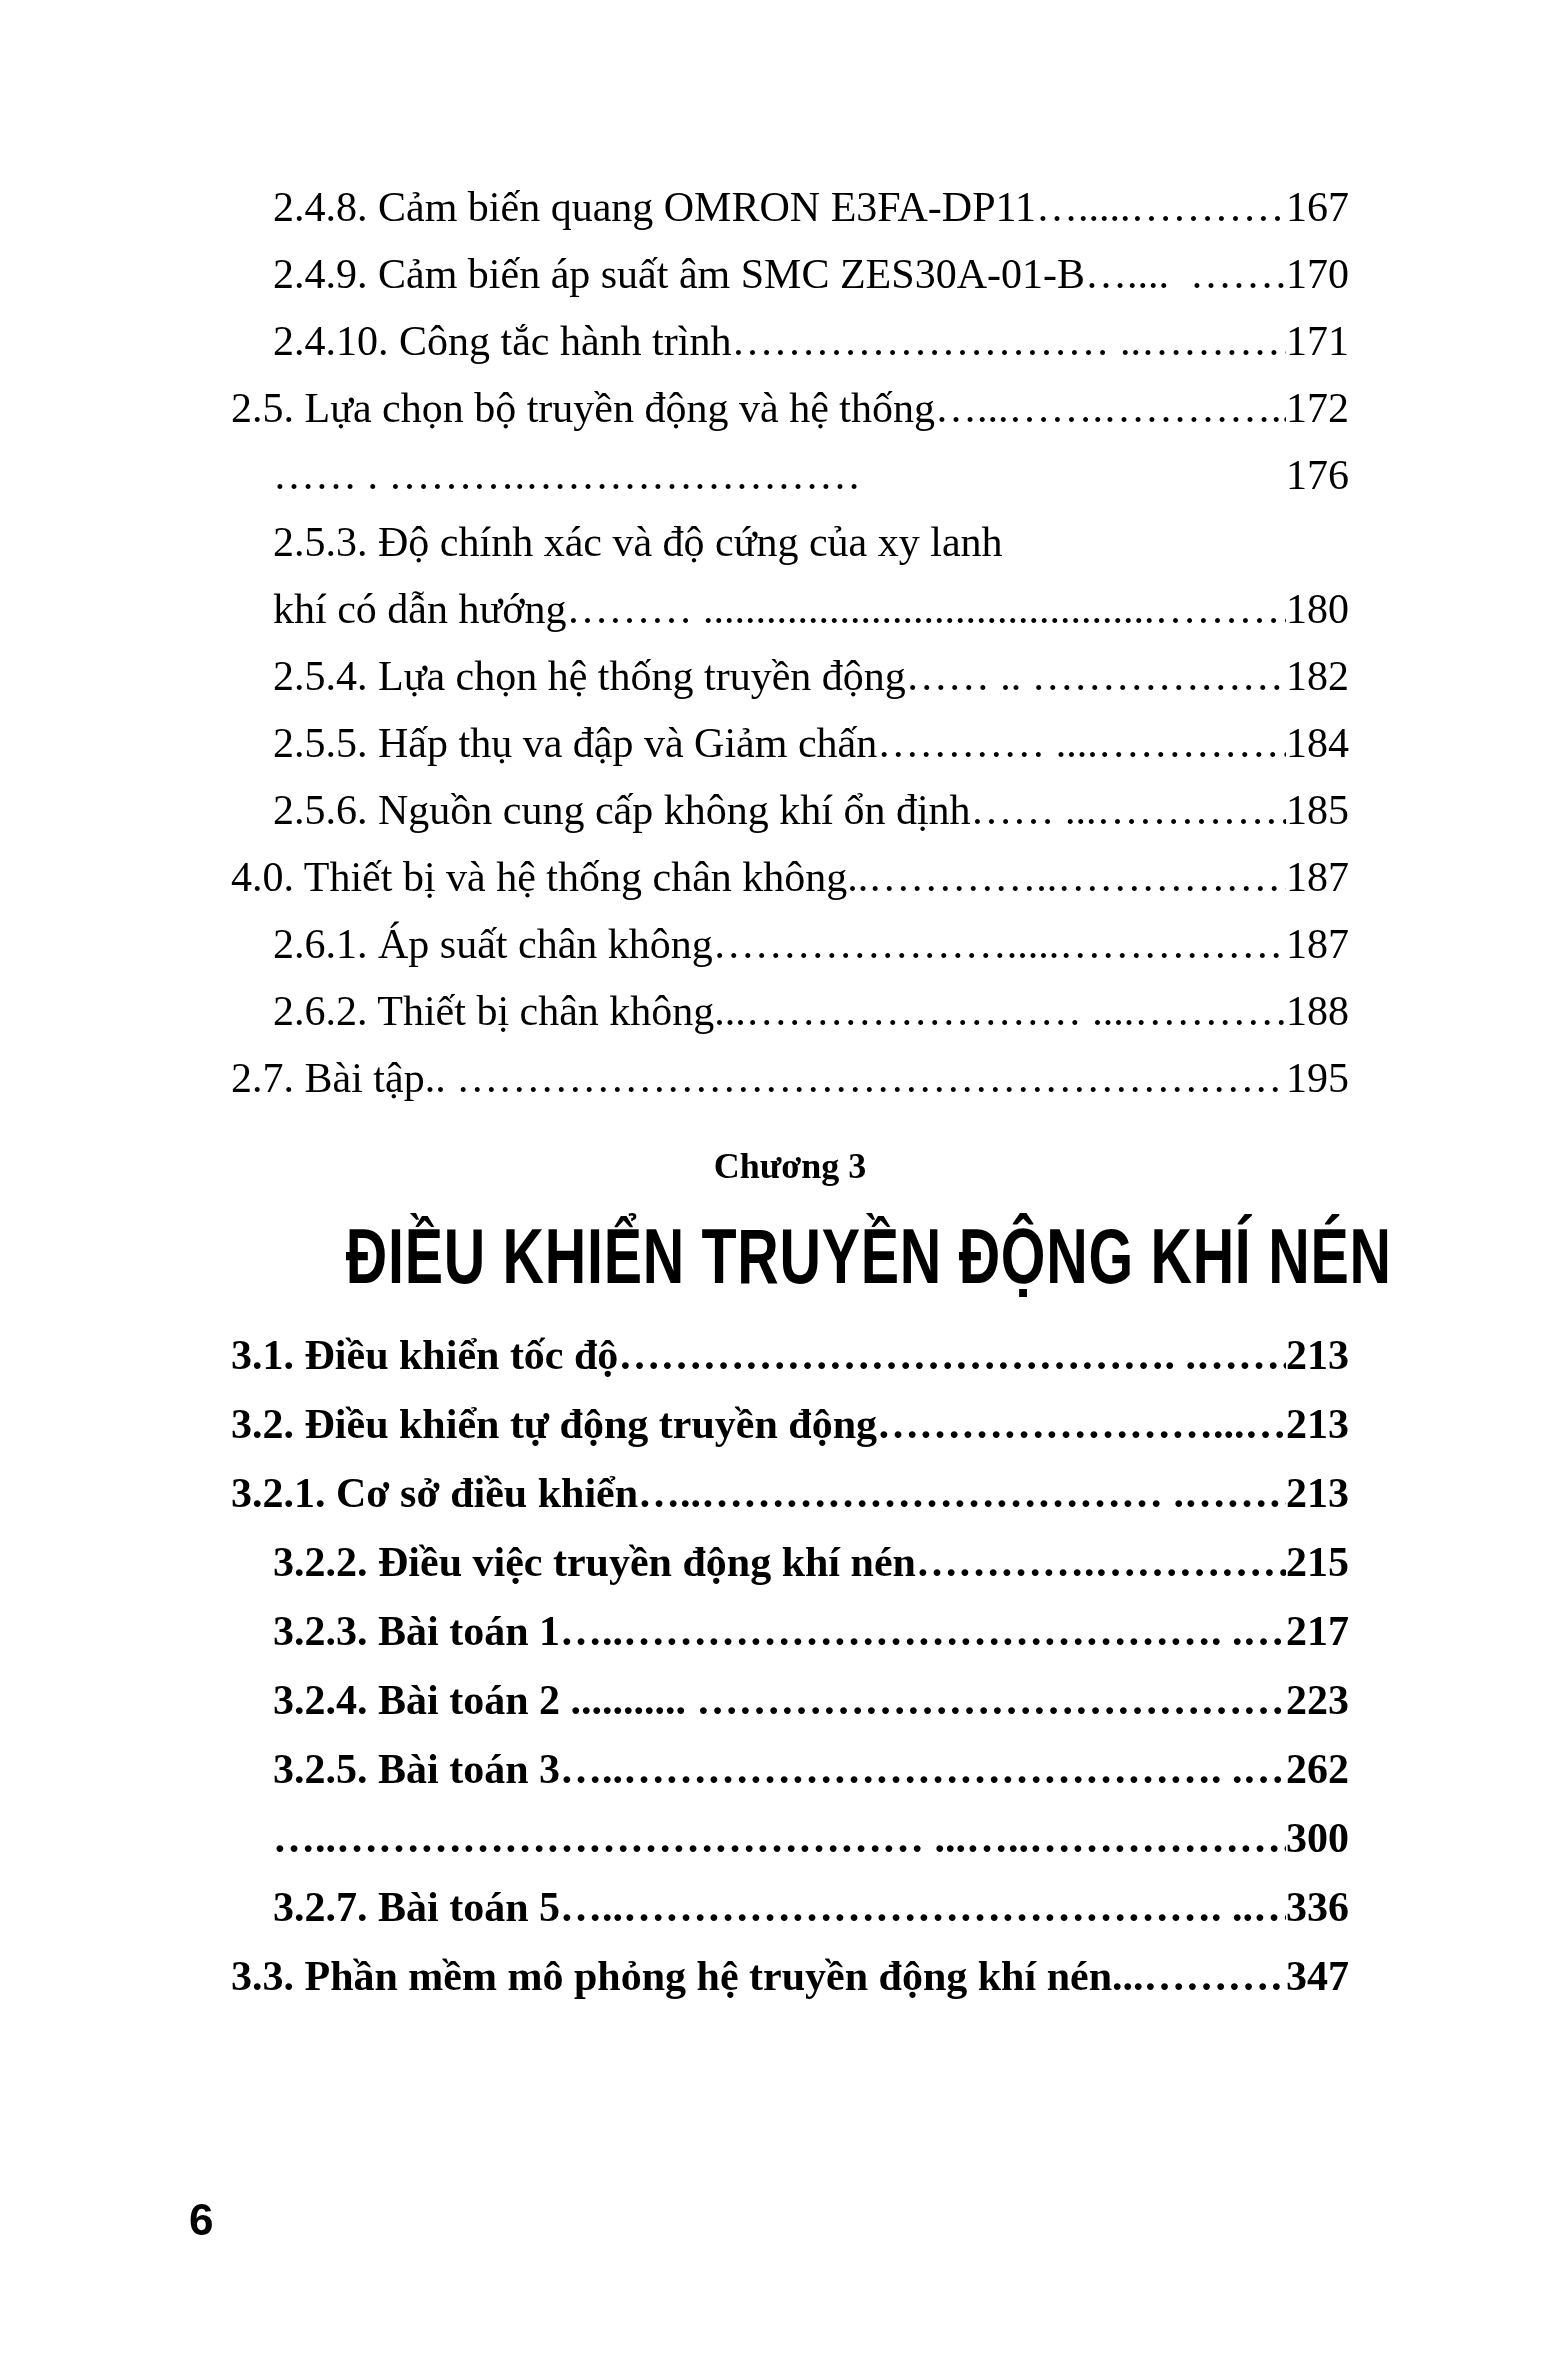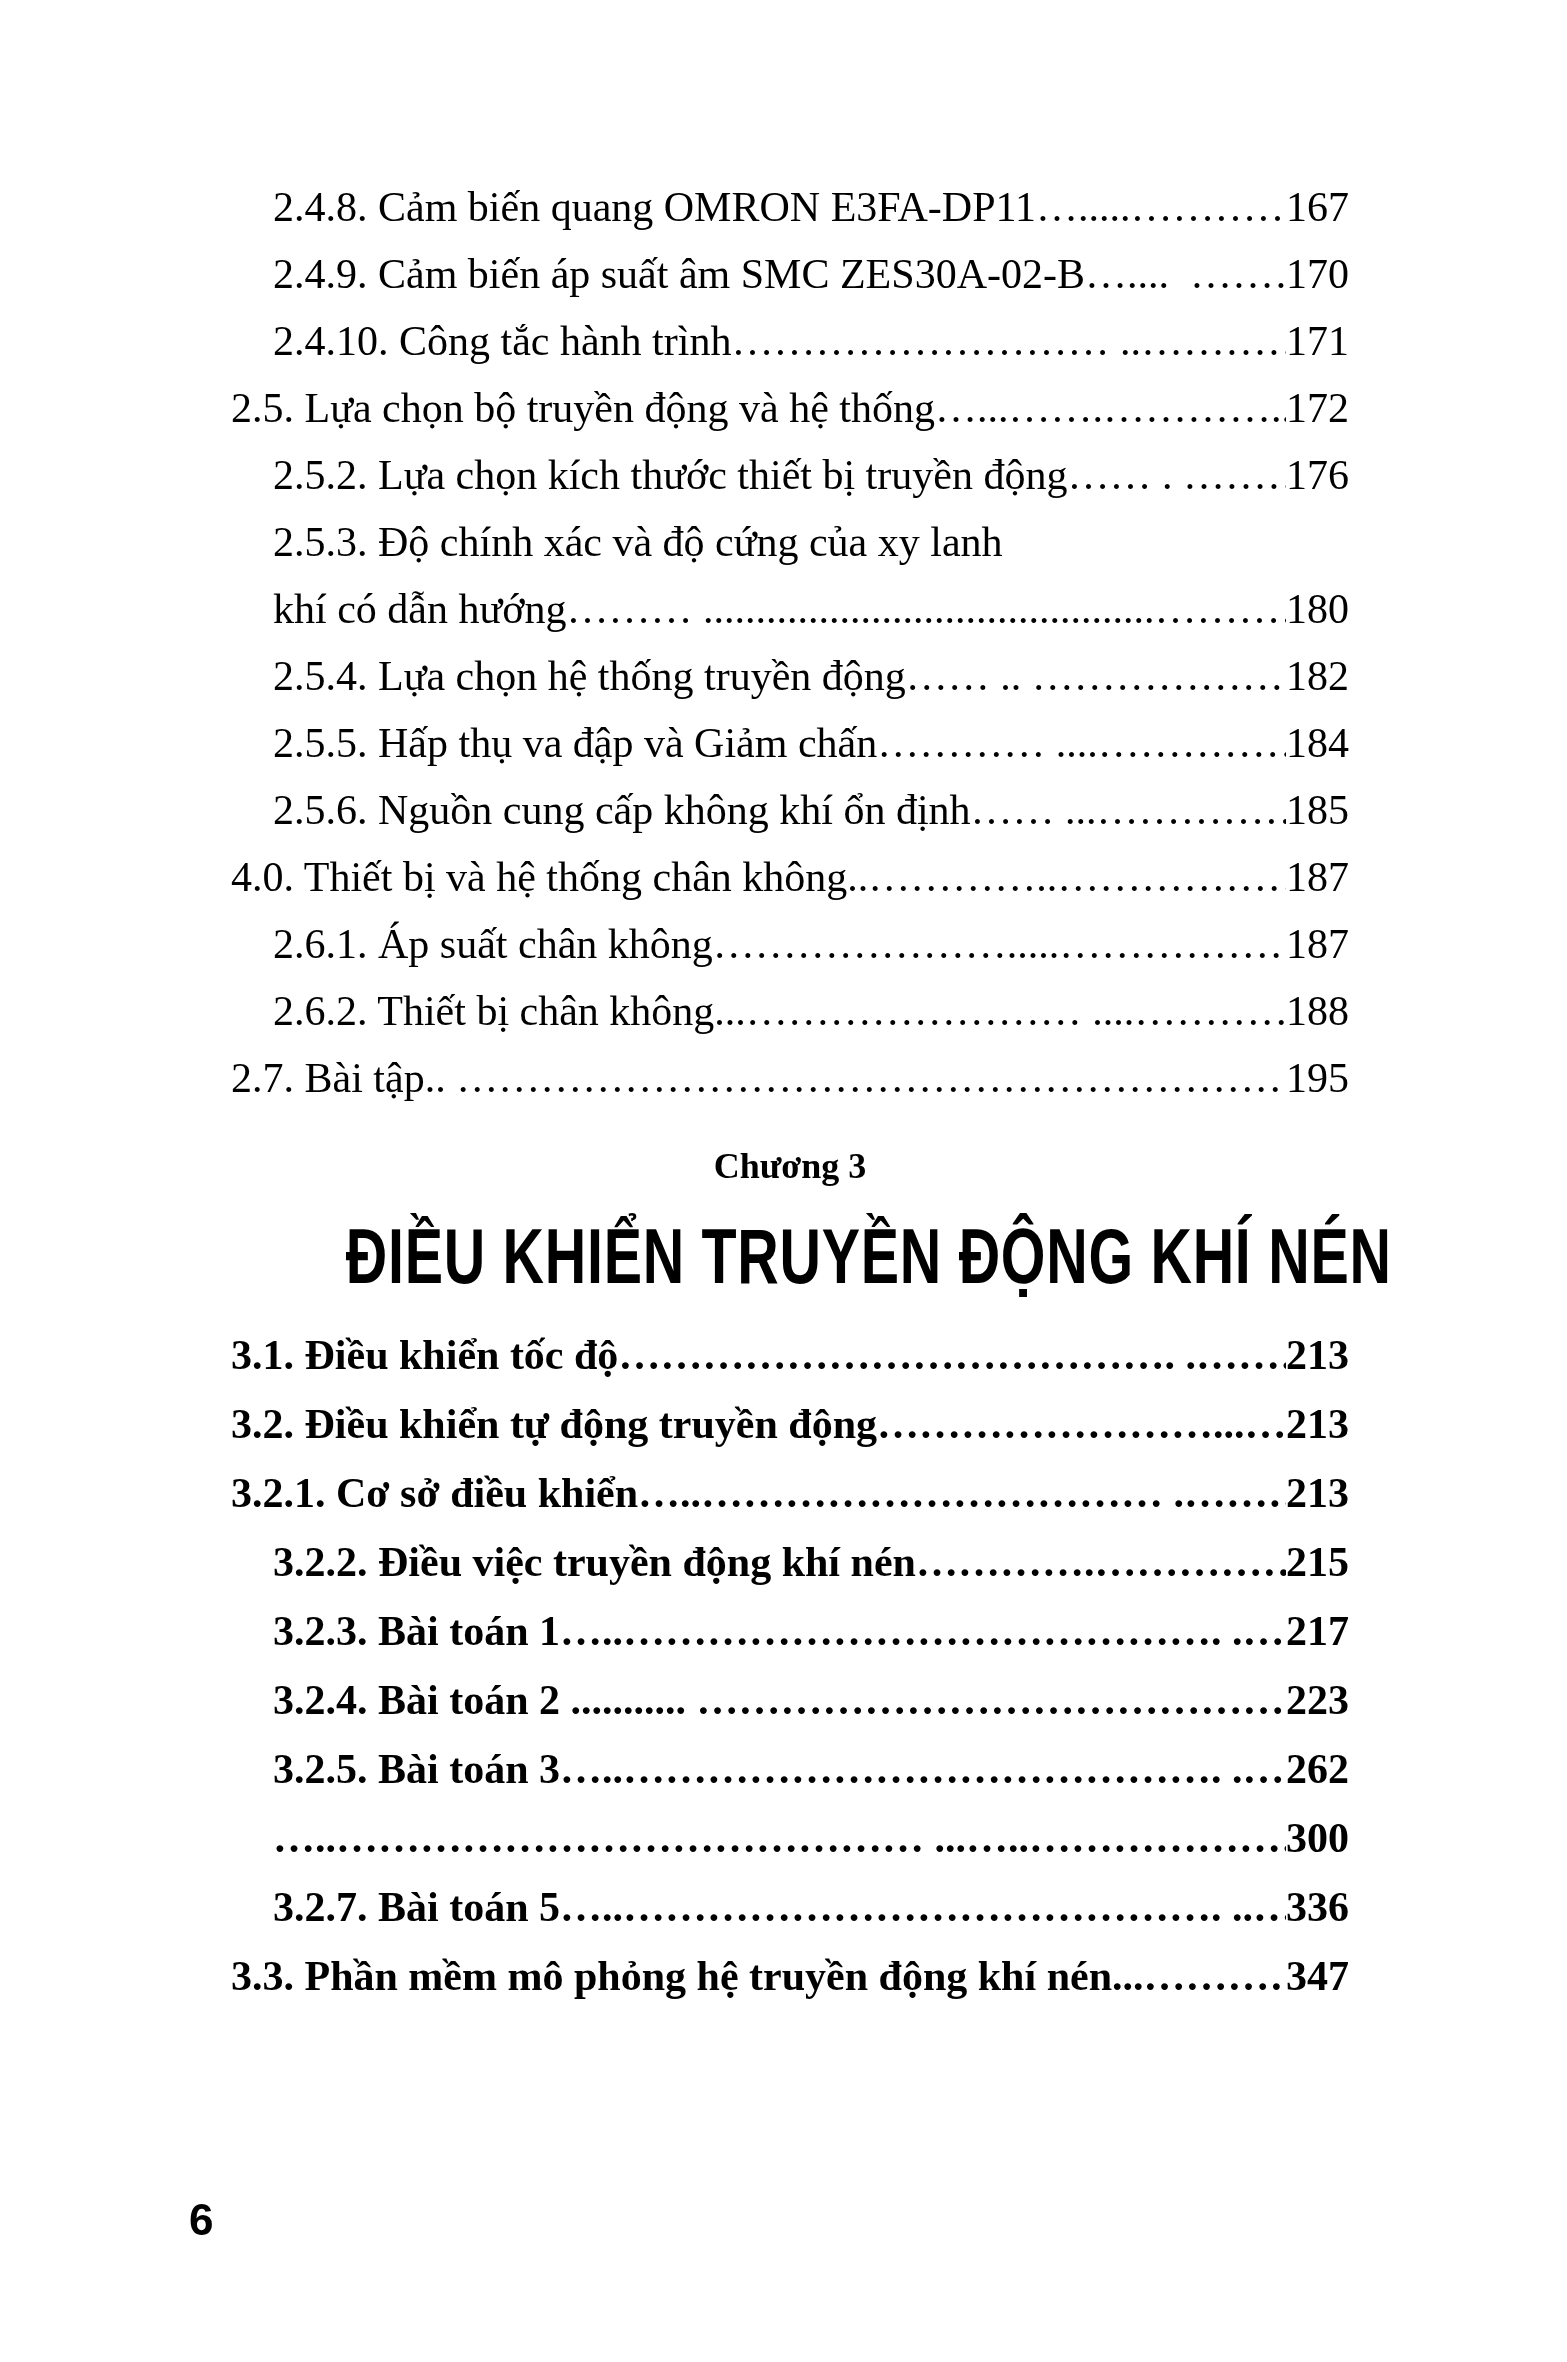--- a/index.html
+++ b/index.html
@@ -65,36 +65,35 @@
 <div class="sheet">
   <div class="content">
 
     <div>
         <div class="toc-row" data-level="2">
         <span class="lbl">2.4.8. Cảm biến quang OMRON E3FA-DP11</span>
           <span class="leader">….....………………………………………</span>
           <span class="pageno">167</span>
       </div>
         <div class="toc-row" data-level="2">
-        <span class="lbl">2.4.9. Cảm biến áp suất âm SMC ZES30A-02-B</span>
+        <span class="lbl">2.4.9. Cảm biến áp suất âm SMC ZES30A-01-B</span>
           <span class="leader">…....  ………………………</span>
           <span class="pageno">170</span>
       </div>
         <div class="toc-row" data-level="2">
         <span class="lbl">2.4.10. Công tắc hành trình</span>
           <span class="leader">……………………… ..…………..……………………</span>
           <span class="pageno">171</span>
       </div>
         <div class="toc-row" data-level="1">
         <span class="lbl">2.5. Lựa chọn bộ truyền động và hệ thống</span>
           <span class="leader">…...…….…………...………………………</span>
           <span class="pageno">172</span>
       </div>
         <div class="toc-row" data-level="2">
-        <span class="lbl">2.5.2. Lựa chọn kích thước thiết bị truyền động</span>
           <span class="leader">…… . ……….……………………</span>
           <span class="pageno">176</span>
       </div>
         <div class="toc-row" data-level="2">
         <span class="lbl">2.5.3. Độ chính xác và độ cứng của xy lanh</span>
           <span class="leader"></span>
           <span class="pageno"></span>
       </div>
         <div class="toc-row" data-level="2">
         <span class="lbl">khí có dẫn hướng</span>

